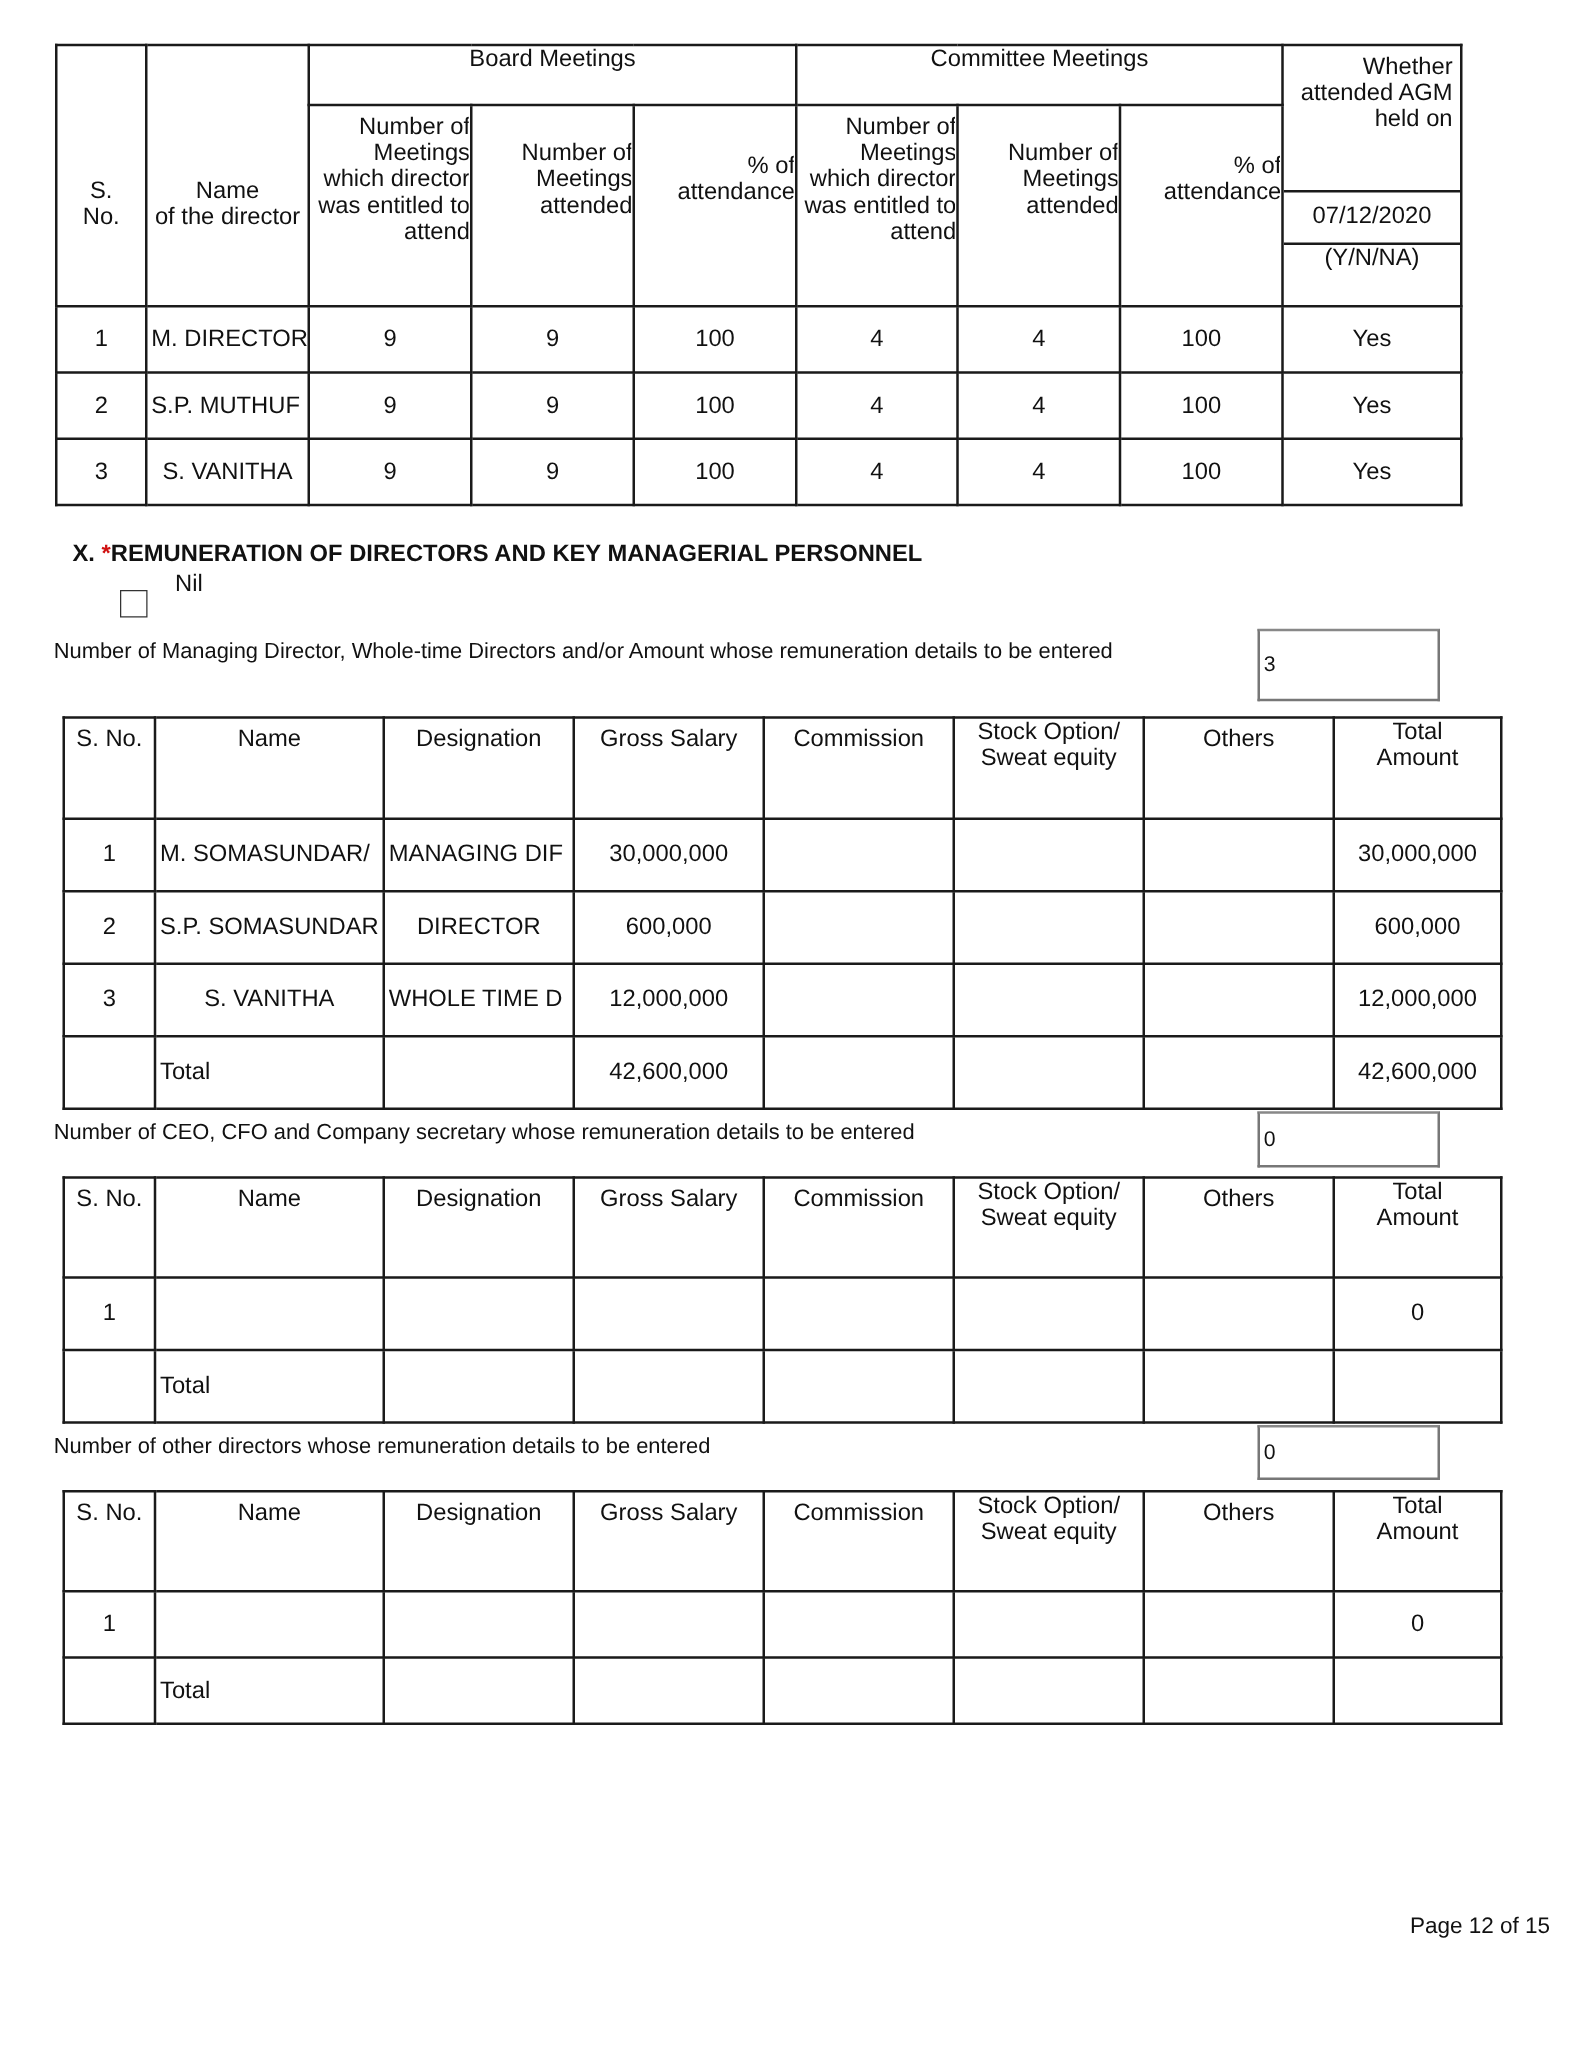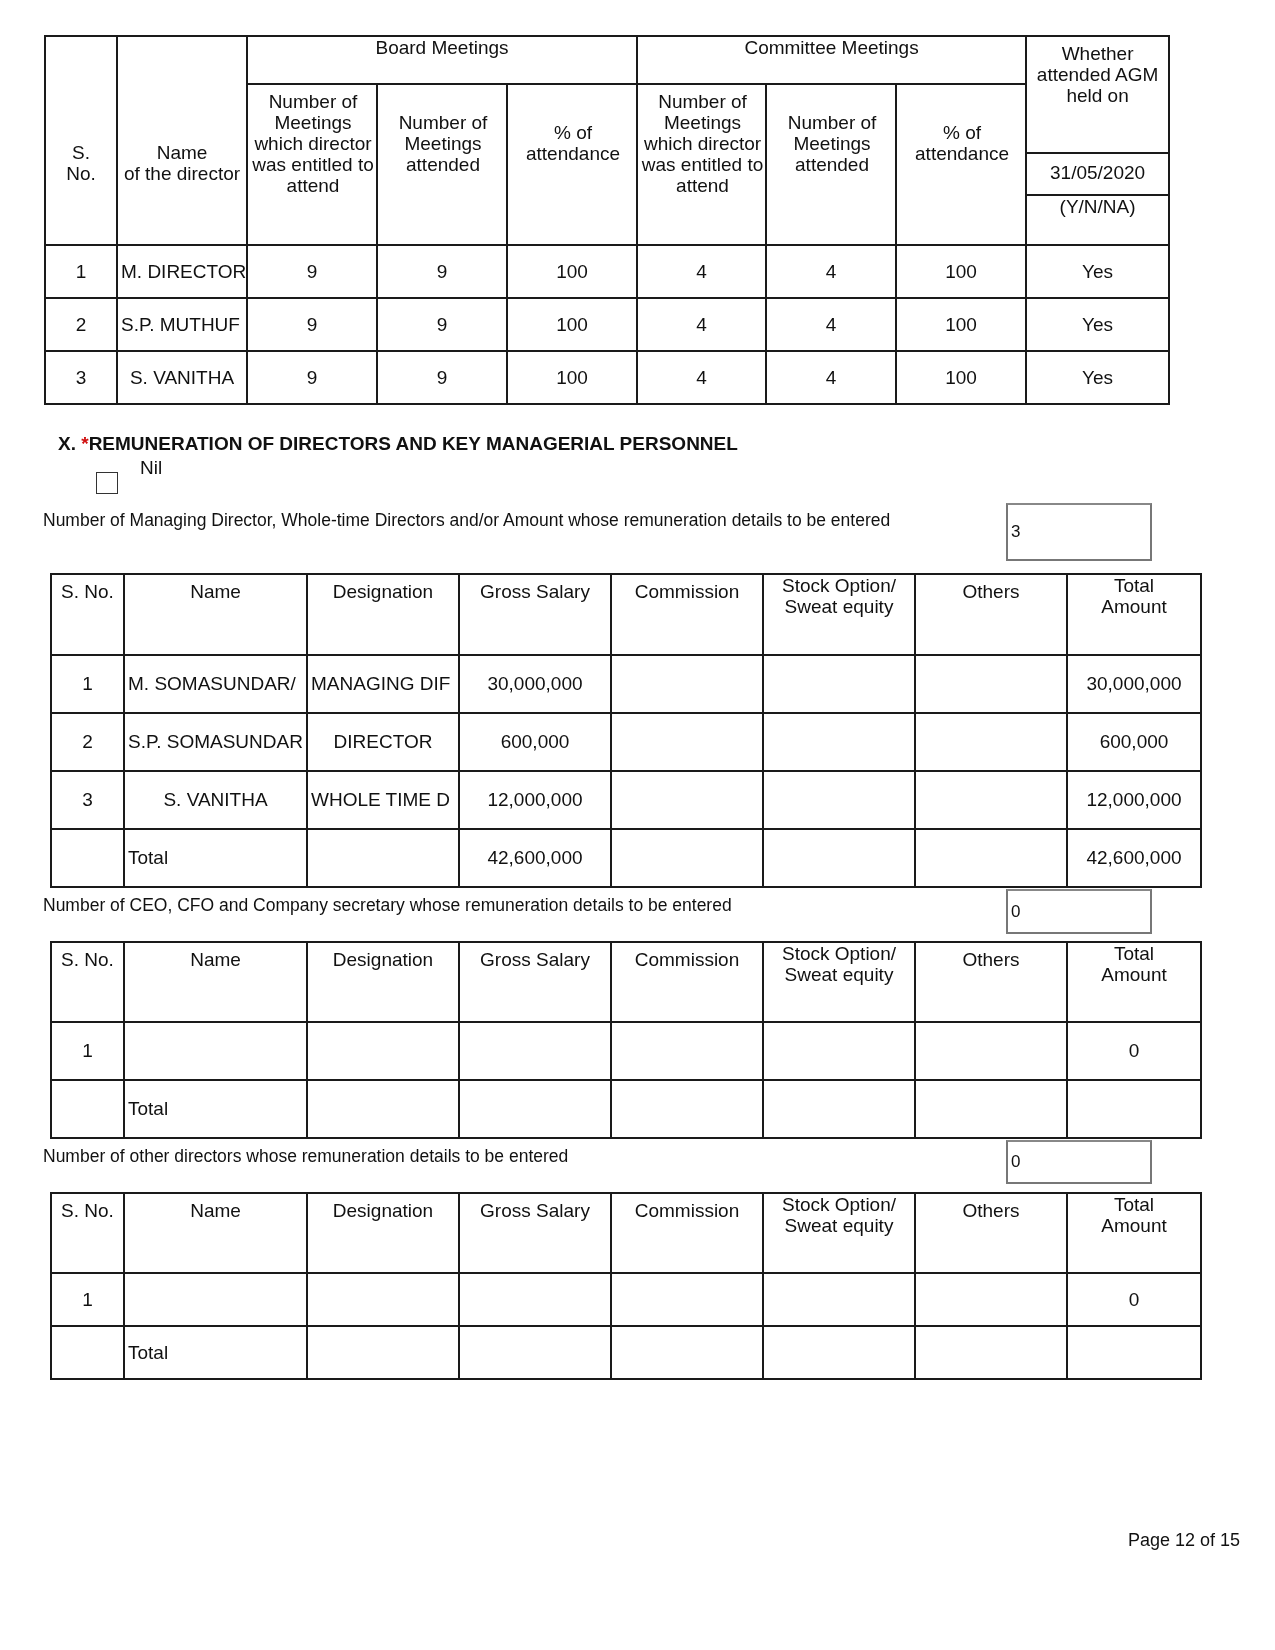--- a/index.html
+++ b/index.html
@@ -1,21 +1,21 @@
 <!DOCTYPE html>
 <html><head>
 <meta charset="utf-8">
 <style>
   html, body { margin: 0; padding: 0; background: #ffffff; }
   body { width: 1275px; height: 1650px; position: relative; font-family: "Liberation Sans", sans-serif; color: #111; overflow: hidden; }
   .abs { position: absolute; }
   table { border-collapse: collapse; position: absolute; table-layout: fixed; }
   td { border: 2px solid #1a1a1a; padding: 0; font-size: 19px; vertical-align: middle; overflow: hidden; white-space: nowrap; }
   .hdr { vertical-align: top; text-align: center; line-height: 21px; white-space: normal; }
-  .hdr-left { vertical-align: top; text-align: center; line-height: 21px; white-space: normal; padding-left: 2px; padding-top: 6px; border-radius: 10px; }
+  .hdr-left { vertical-align: top; text-align: right; line-height: 21px; white-space: normal; padding-left: 2px; padding-top: 6px; border-radius: 10px; }
   .c { text-align: center; }
   .l { text-align: left; padding-left: 3px; }
   .section-title { font-weight: bold; font-size: 19px; left: 58px; top: 433px; letter-spacing: 0; }
   .asterisk { color: #d01010; }
   .checkbox { width: 20px; height: 20px; border: 1.5px solid #333; left: 96px; top: 472px; background: #fff; cursor: pointer; }
   .nil-label { left: 140px; top: 457px; font-size: 19px; }
   .count-label { left: 43px; font-size: 17.5px; }
   .count-box { left: 1006px; width: 146px; height: 58px; border: 2px solid #777; border-top-color: #888; box-sizing: border-box; font-size: 17px; padding: 0 3px; display: flex; align-items: center; background: #fff; }
   .page-footer { left: 1128px; top: 1530px; font-size: 18px; }
 </style>
@@ -40,22 +40,22 @@
       <span style="display:block; line-height:21px">S.</span>
           <span style="display:block; line-height:21px">No.</span>
     </td>
     <td rowspan="2" class="hdr" style="vertical-align:middle; padding-top:44px;">
       <span style="display:block; line-height:21px">Name</span>
           <span style="display:block; line-height:21px">of the director</span>
     </td>
     <td colspan="3" class="hdr">Board Meetings</td>
     <td colspan="3" class="hdr">Committee Meetings</td>
     <td rowspan="2" class="hdr" style="padding:0;">
-      <div style="height:117px; border-bottom:2px solid #1a1a1a; padding-top:6px; box-sizing:border-box; padding-left:6px; padding-right:6px;">Whether attended AGM held on</div>
-      <div style="height:40px; border-bottom:2px solid #1a1a1a; line-height:38px;">31/05/2020</div>
+      <div style="height:117px; border-bottom:2px solid #1a1a1a; padding-top:6px; box-sizing:border-box; padding-left:6px; padding-right:6px;text-align:right;">Whether attended AGM held on</div>
+      <div style="height:40px; border-bottom:2px solid #1a1a1a; line-height:38px;">07/12/2020</div>
       <div style="height:47px; line-height:20px; padding-top:1px;">(Y/N/NA)</div>
     </td>
   </tr>
   <tr style="height:160px">
     <td class="hdr-left">Number of Meetings which director was entitled to attend</td>
     <td class="hdr-left" style="padding-top:27px;">Number of Meetings attended</td>
     <td class="hdr-left" style="padding-top:37px;">% of attendance</td>
     <td class="hdr-left">Number of Meetings which director was entitled to attend</td>
     <td class="hdr-left" style="padding-top:27px;">Number of Meetings attended</td>
     <td class="hdr-left" style="padding-top:37px;">% of attendance</td>

